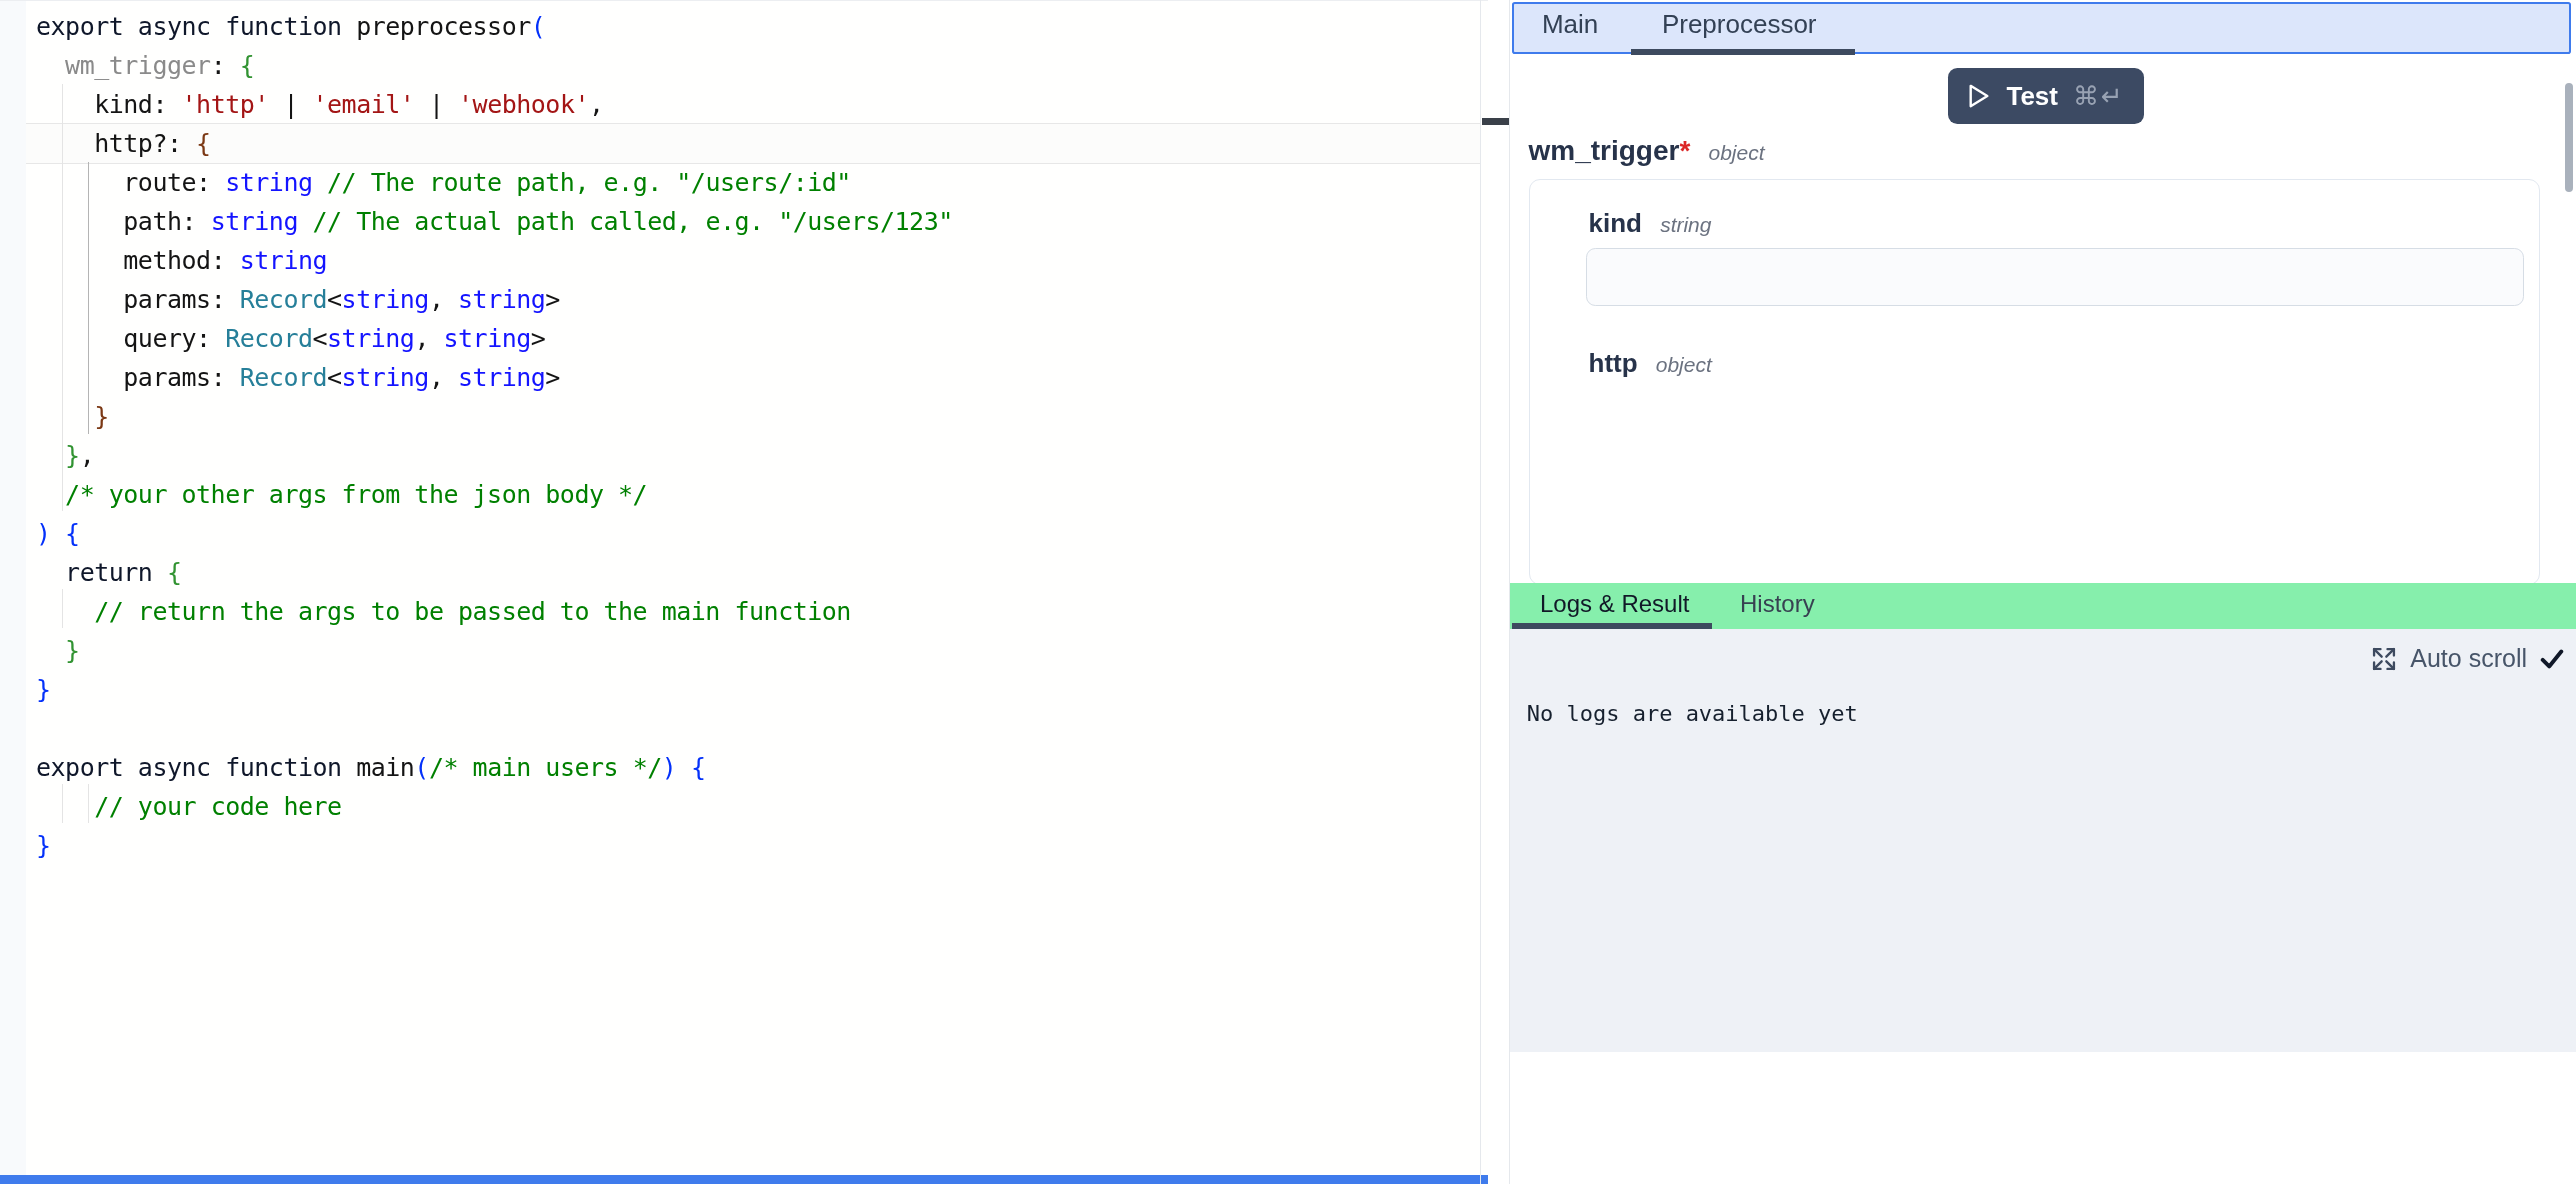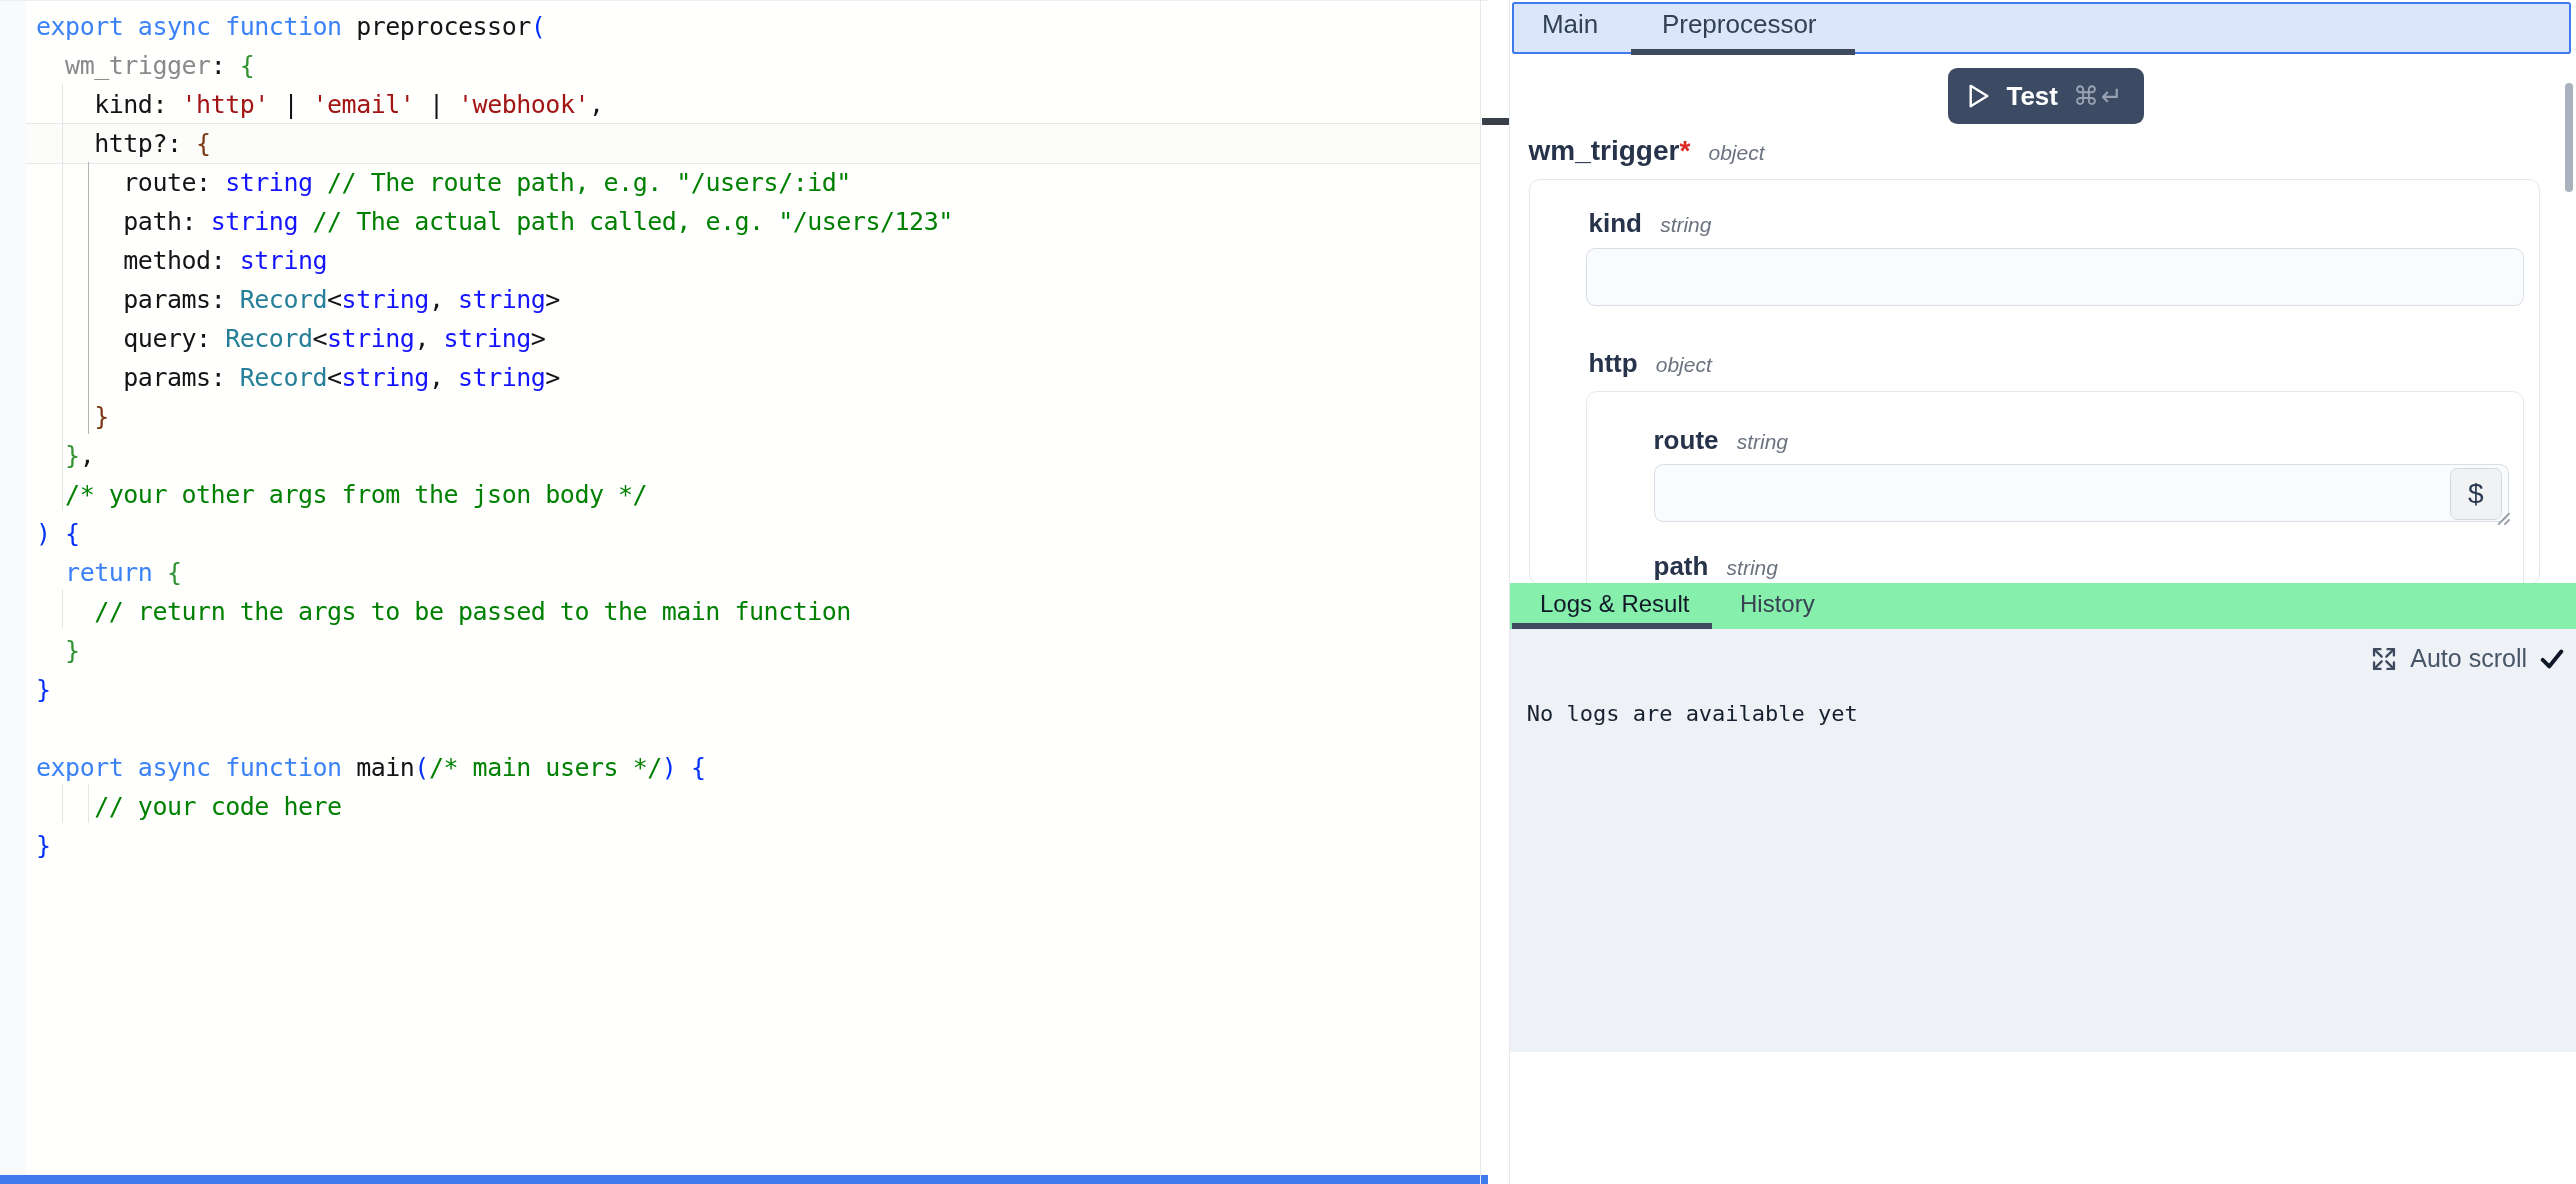--- a/index.html
+++ b/index.html
@@ -6,21 +6,21 @@
   #app{position:relative;width:2576px;height:1184px;overflow:hidden;background:#fff;
        font-family:"Liberation Sans",sans-serif;}
   .abs{position:absolute;}
 
   
   #editor-pane{left:0;top:0;width:1488px;height:1184px;background:#fffffe;border-top:1.9px solid #eceef1;}
   #gutter{left:0;top:0;width:26px;height:1184px;background:#f8fafc;}
   #code-content{left:36px;top:5.6px;}
   .cl{height:39px;line-height:39px;white-space:pre;font-family:"DejaVu Sans Mono",monospace;
       font-size:25px;letter-spacing:-0.5px;}
-  .tk-k{color:#3b82f6}.tk-f{color:#141414}.tk-p{color:#8a8a8a}.tk-n{color:#141414}
+  .tk-k{color:#0f172a}.tk-f{color:#141414}.tk-p{color:#8a8a8a}.tk-n{color:#141414}
   .tk-s{color:#a31515}.tk-t{color:#1414ff}.tk-g{color:#267f99}.tk-c{color:#008000}
   .tk-b1{color:#0431fa}.tk-b2{color:#319331}.tk-b3{color:#7b3814}.tk-d{color:#141414}
   #cur-line{left:26px;top:122px;width:1455px;height:39px;border-top:0.9px solid #e7e7e7;
             border-bottom:0.9px solid #e7e7e7;background:rgba(250,250,248,.6);}
   .guide{width:0.9px;background:#e4e4e4;}
   .guide.active{background:#b4b4b4;}
   #ruler-cursor{left:1482px;top:118px;width:28px;height:6.5px;background:#3a4049;}
   #editor-bottom-bar{left:0;top:1174px;width:1488px;height:10.2px;background:#3f7bec;}
   .vdiv{top:0;width:0.9px;height:1184px;background:#e5e8ec;}
 
@@ -138,36 +138,20 @@
       <div class="abs" id="kind-label">
         <span class="field-name">kind</span>
         <span class="field-type">string</span>
       </div>
       <div class="abs t-input" id="kind-input"></div>
 
       <div class="abs" id="http-label">
         <span class="field-name">http</span>
         <span class="field-type">object</span>
       </div>
-      <div class="abs" id="inner-box">
-        <div class="abs" id="route-label">
-          <span class="field-name">route</span>
-          <span class="field-type">string</span>
-        </div>
-        <div class="abs t-input" id="route-input">
-          <div class="abs" id="dollar-btn">$</div>
-          <svg class="abs" style="right:-3.7px;bottom:-5.6px" width="16.7" height="16.7" viewBox="0 0 16 16">
-            <path d="M14 3 L3 14 M14 9 L9 14" stroke="#8d959e" stroke-width="1.6" fill="none"></path>
-          </svg>
-        </div>
-        <div class="abs" id="path-label">
-          <span class="field-name">path</span>
-          <span class="field-type">string</span>
-        </div>
-      </div>
     </div>
 
     <div class="abs" id="logs-tabs">
       <span class="abs" id="logs-tab-active">Logs &amp; Result</span>
       <span class="abs" id="history-tab">History</span>
       <div class="abs" id="logs-underline"></div>
     </div>
 
     <div class="abs" id="log-area">
       <div class="abs" id="autoscroll">

